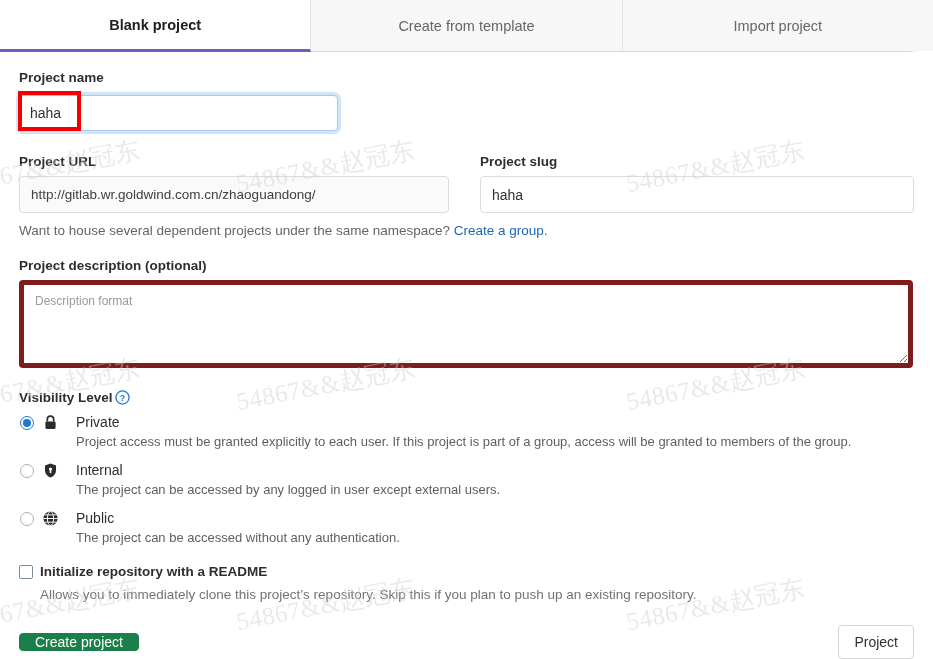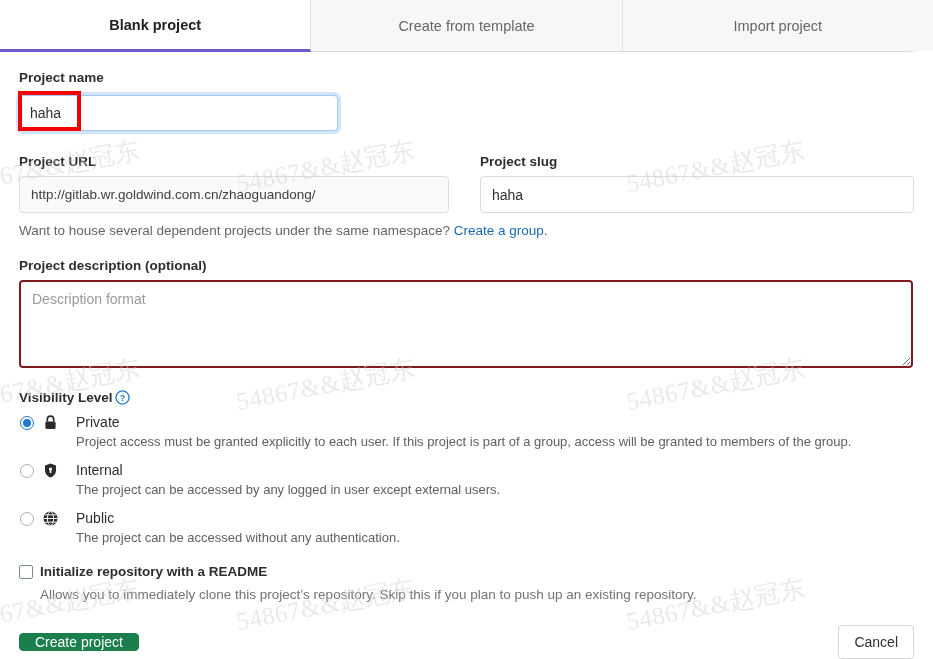--- a/index.html
+++ b/index.html
@@ -157,26 +157,26 @@
   }
   .helper-text a {
     color: #1b69b6;
     text-decoration: none;
   }
 
   .desc-area {
     box-sizing: border-box;
     width: 894px;
     height: 88px;
-    border: 2px solid #7f1d1d;
+    border: 5px solid #7f1d1d;
     border-radius: 4px;
     background: #fff;
     padding: 9px 11px;
     font-family: "Liberation Sans", sans-serif;
-    font-size: 14px;
+    font-size: 12px;
     color: #303030;
     resize: vertical;
     outline: none;
   }
   .desc-area::placeholder { color: #9a9a9a; }
 
   
   .vis-title {
     font-weight: bold;
     font-size: 13.5px;
@@ -408,21 +408,21 @@
   
   <div class="readme-block">
     <span class="readme-check"></span>
     <div class="readme-label">Initialize repository with a README</div>
     <div class="readme-desc">Allows you to immediately clone this project’s repository. Skip this if you plan to push up an existing repository.</div>
   </div>
 
   
   <div class="footer">
     <button class="btn-create">Create project</button>
-    <button class="btn-cancel">Cancel</button>
+    <button class="btn-cancel">Project</button>
   </div>
 
 </div>
 
 <div class="watermark-layer">
   <div class="wm" style="left:-40px;  top:150px;">54867&amp;&amp;赵冠东</div>
   <div class="wm" style="left:235px;  top:150px;">54867&amp;&amp;赵冠东</div>
   <div class="wm" style="left:625px;  top:150px;">54867&amp;&amp;赵冠东</div>
   <div class="wm" style="left:-40px;  top:368px;">54867&amp;&amp;赵冠东</div>
   <div class="wm" style="left:235px;  top:368px;">54867&amp;&amp;赵冠东</div>

